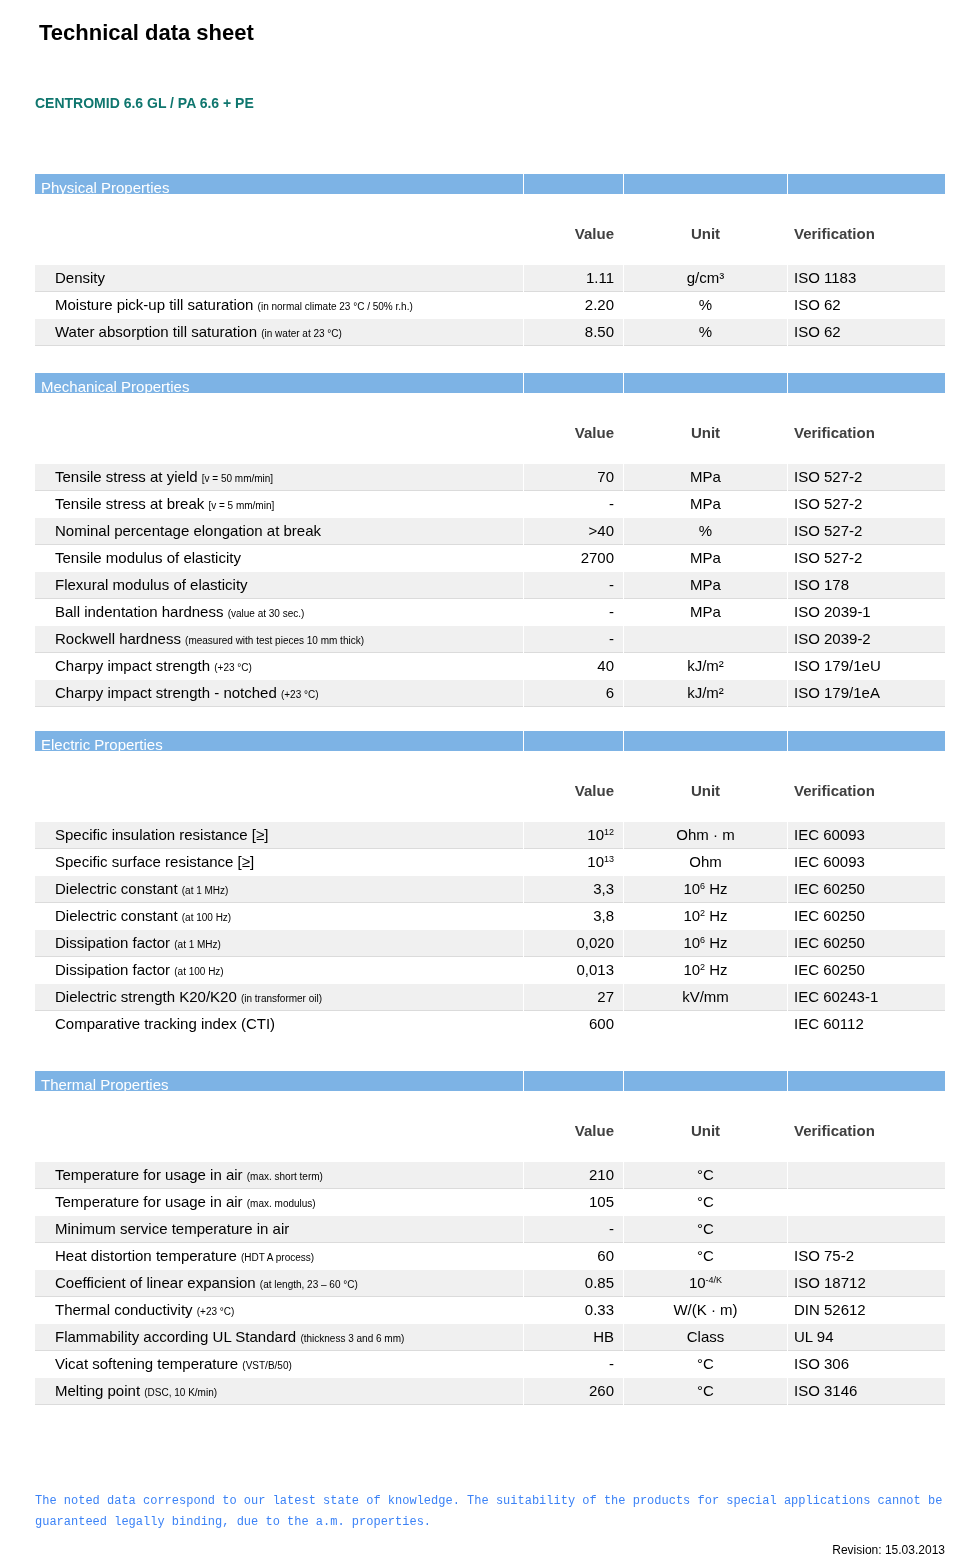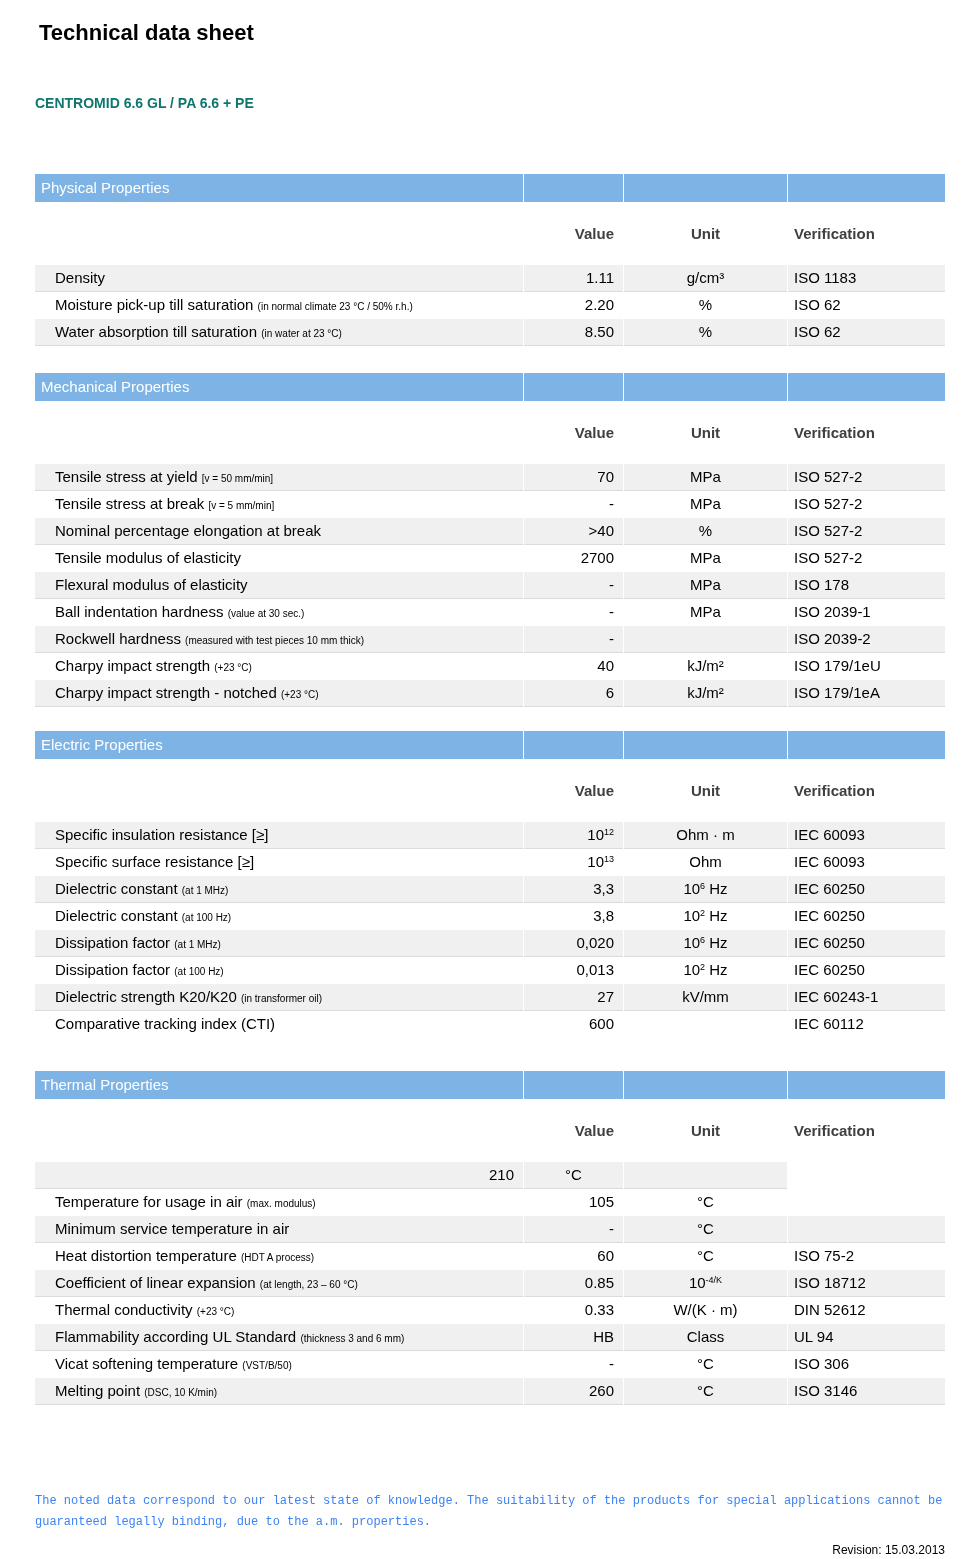--- a/index.html
+++ b/index.html
@@ -23,21 +23,21 @@
   #sections .section:nth-child(3) { margin-top: 25px; }
   #sections .section:nth-child(4) { margin-top: 34px; }
 
   .grid {
     display: grid;
     grid-template-columns: 488px 99px 163px 157px;
     column-gap: 1px;
     width: 910px;
   }
   .section-bar { height: 28px; }
-  .section-bar > div { background: #7DB3E5; height: 28px; }
+  .section-bar > div { background: #7DB3E5; height: 20px; }
   .section-bar .bar-title {
     color: #fff; font-size: 15px; line-height: 28px; padding-left: 6px;
     white-space: nowrap; overflow: hidden;
   }
   .colhead { margin-top: 21px; height: 22px; }
   .colhead > div {
     font-size: 15px; font-weight: bold; color: #404040; line-height: 22px;
   }
   .rows { margin-top: 20px; }
   .row { height: 26px; margin-bottom: 1px; }
@@ -246,20 +246,21 @@
           <div></div>
         </div>
         <div class="grid colhead">
           <div class="c-prop"></div>
           <div class="c-val">Value</div>
           <div class="c-unit">Unit</div>
           <div class="c-verif">Verification</div>
         </div>
         <div class="rows">
           <div class="grid row gray">
+            <div class="c-prop"><span>Temperature for usage in air</span> <span class="note">(max. short term)</span></div>
             <div class="c-val">210</div>
             <div class="c-unit">°C</div>
             <div class="c-verif"></div>
           </div>
           <div class="grid row">
             <div class="c-prop"><span>Temperature for usage in air</span> <span class="note">(max. modulus)</span></div>
             <div class="c-val">105</div>
             <div class="c-unit">°C</div>
             <div class="c-verif"></div>
           </div>

